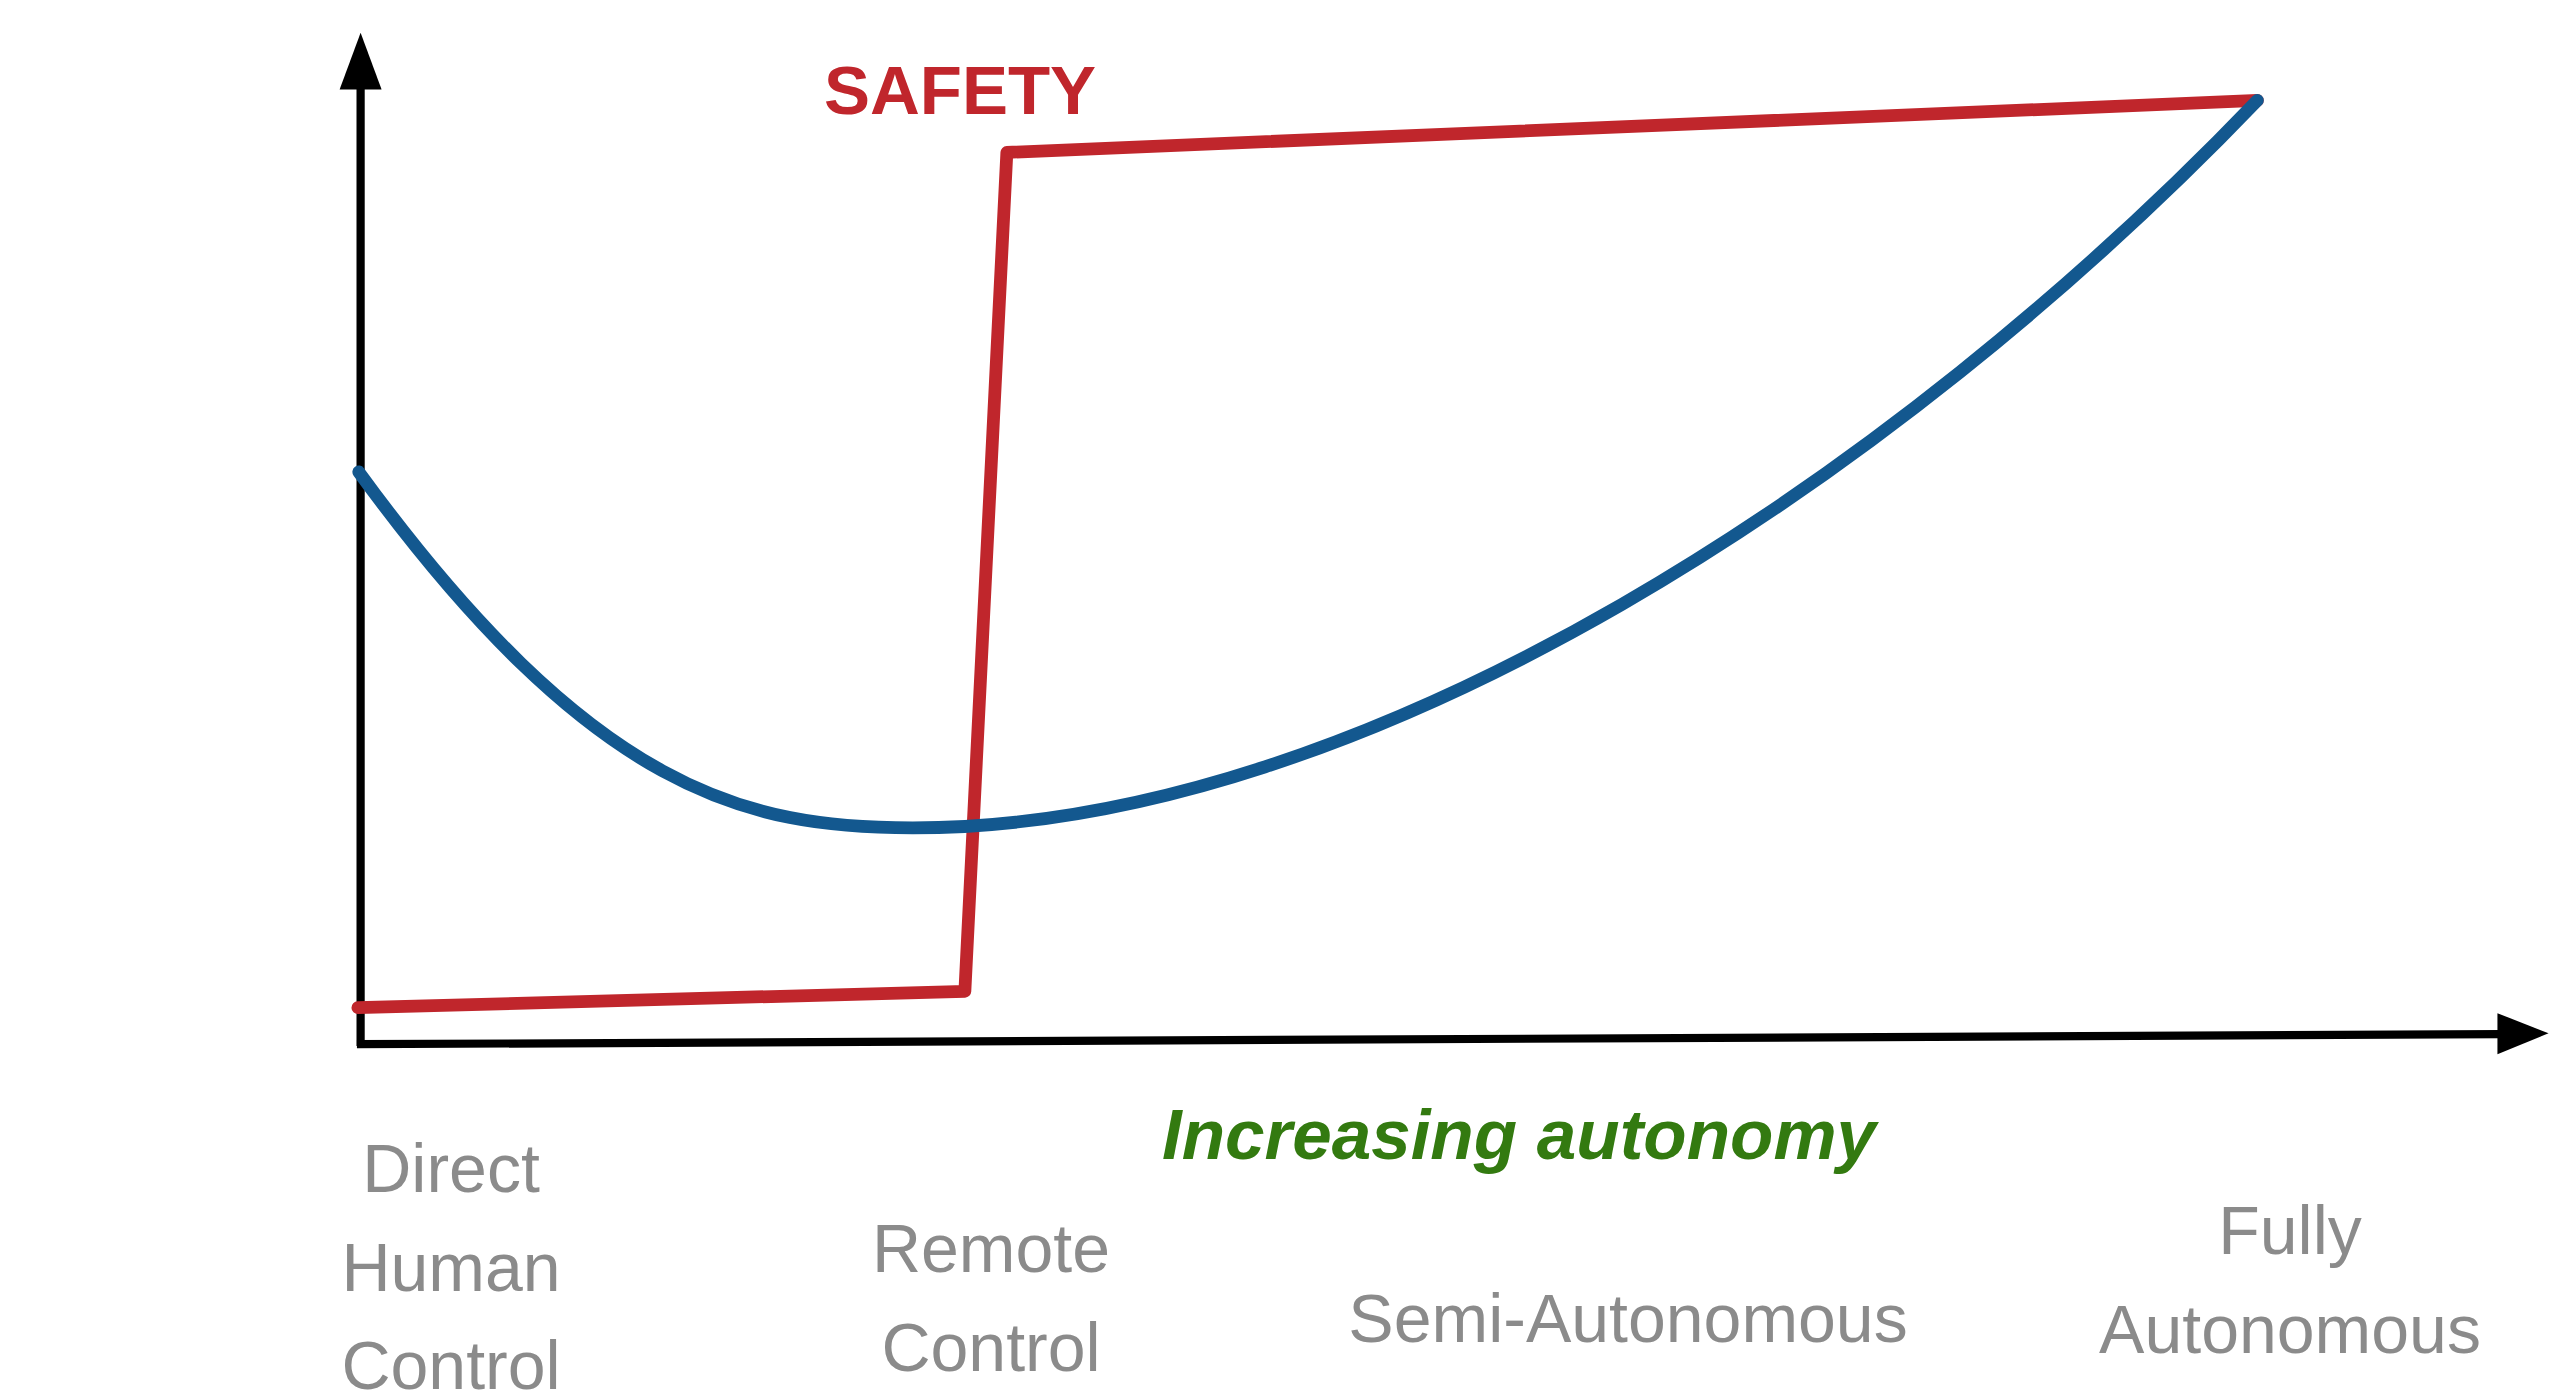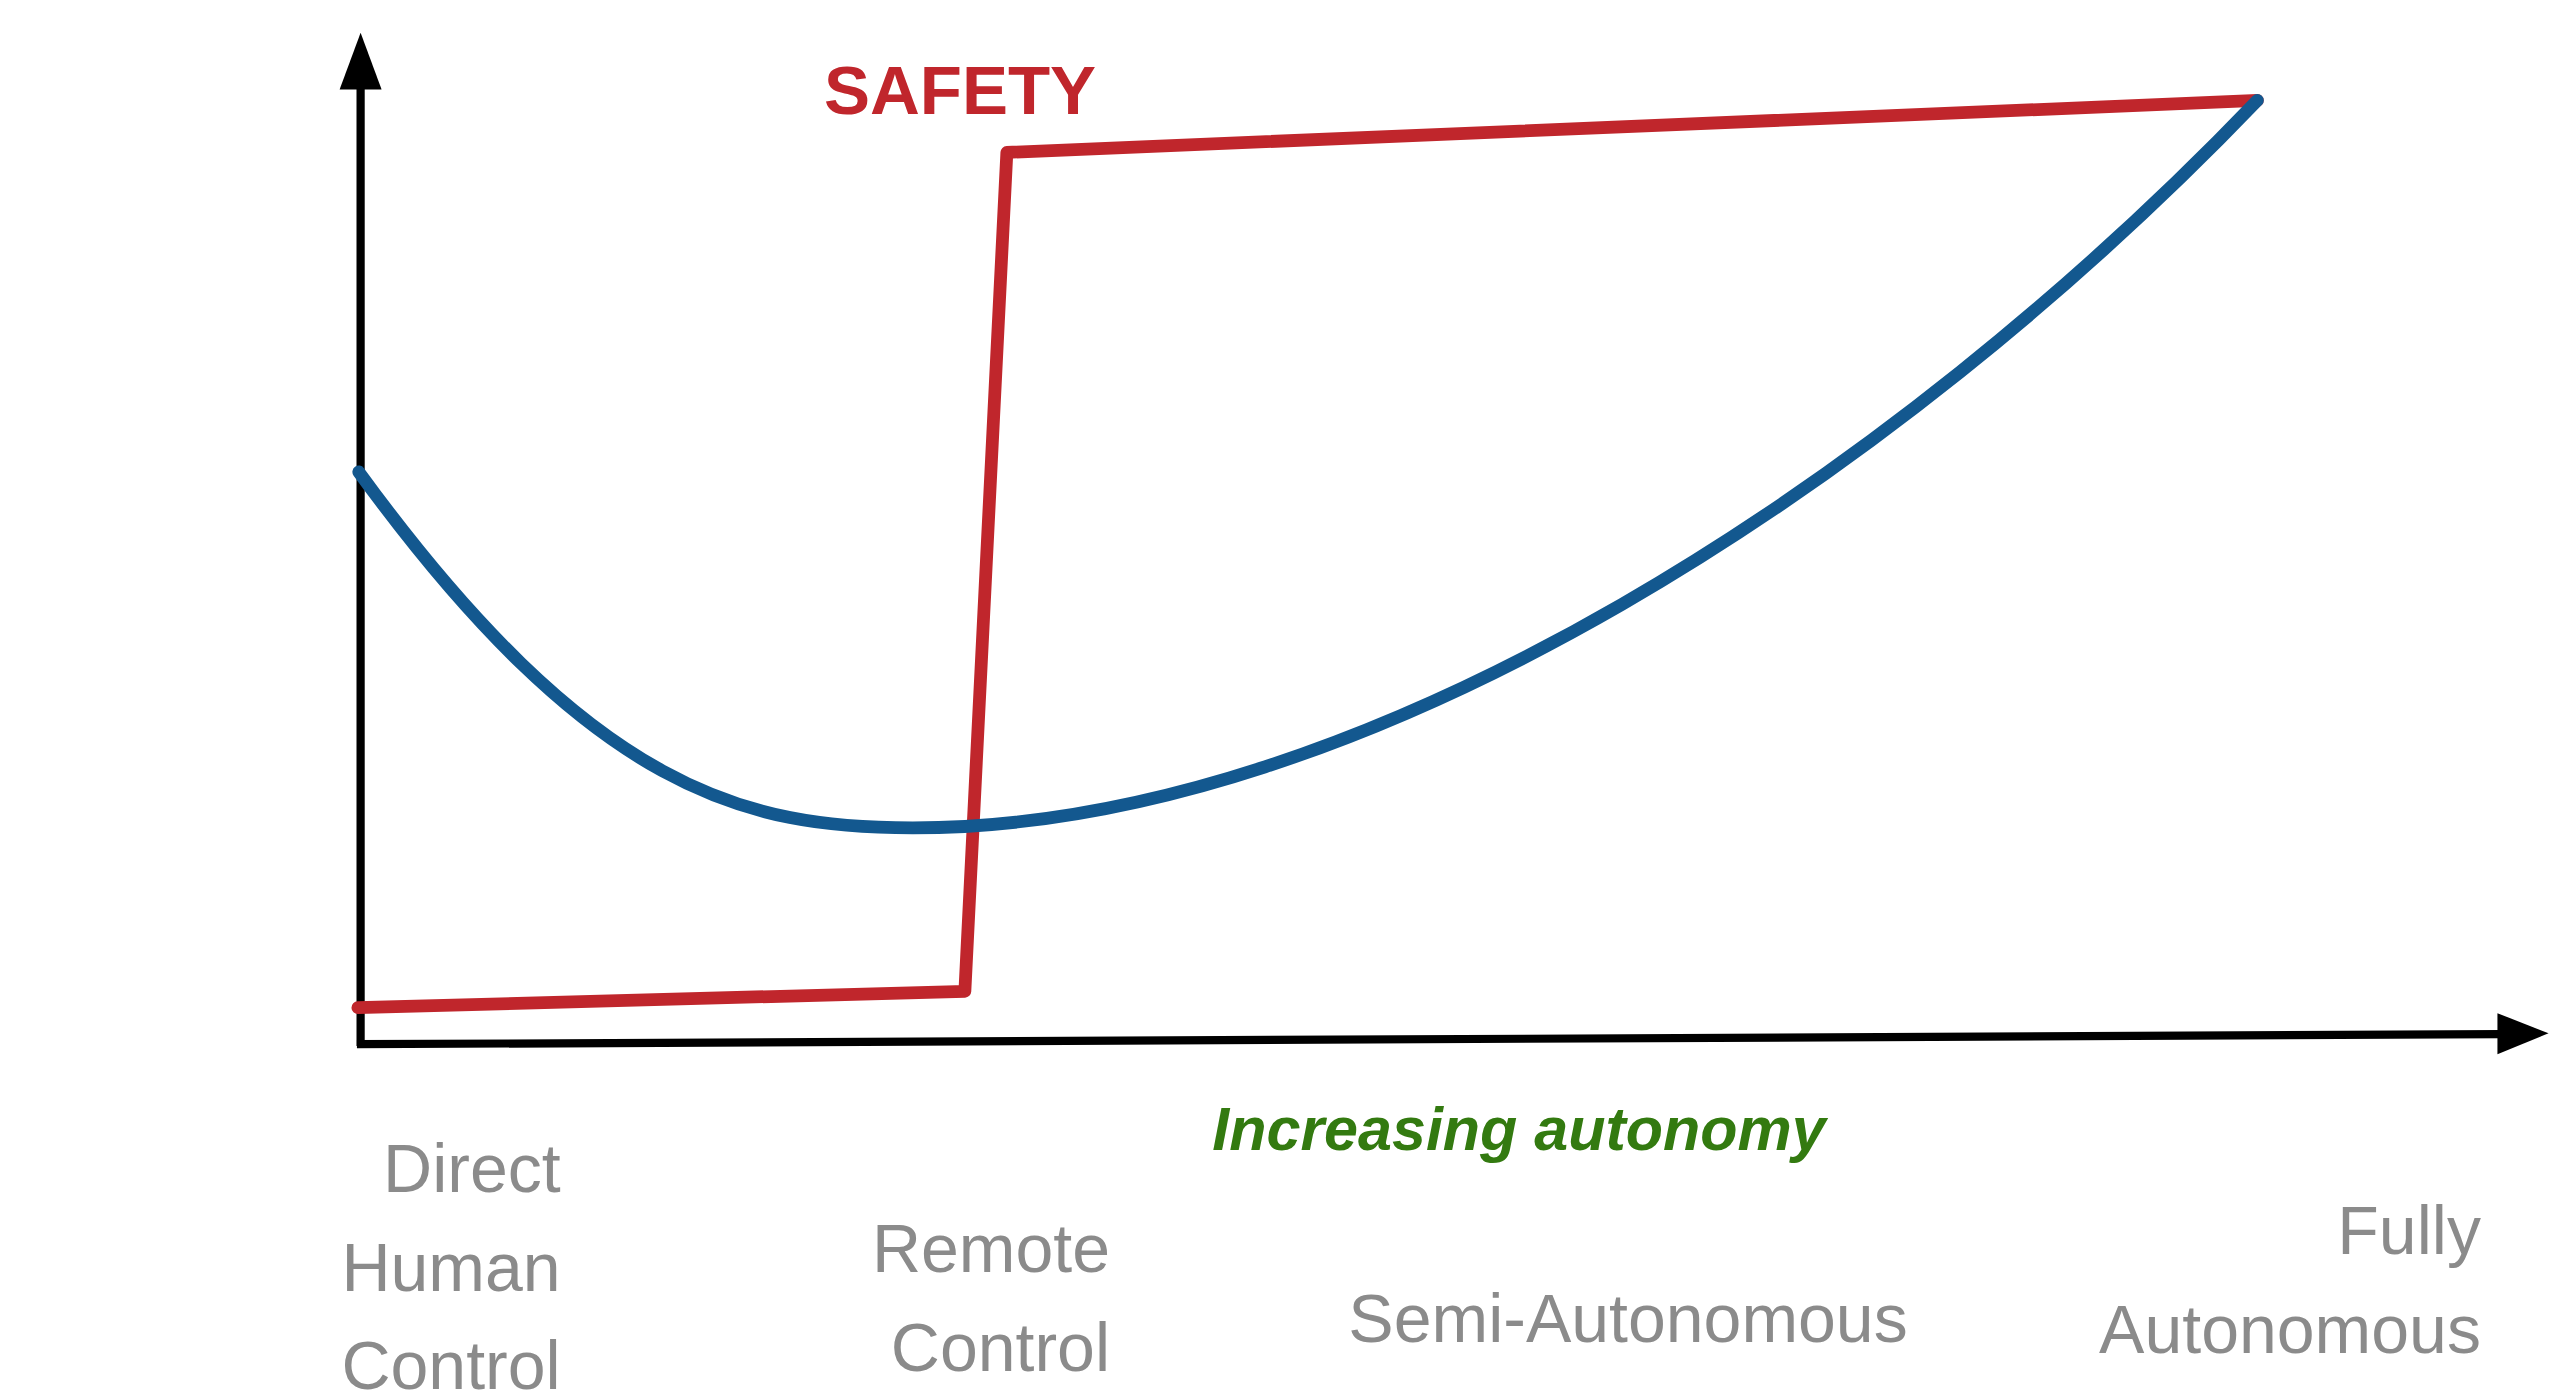--- a/index.html
+++ b/index.html
@@ -5,30 +5,30 @@
   html, body { margin: 0; padding: 0; background: #ffffff; }
   .stage {
     position: relative;
     width: 2576px;
     height: 1392px;
     background: #ffffff;
     font-family: "Liberation Sans", sans-serif;
     overflow: hidden;
   }
   .stage svg { position: absolute; left: 0; top: 0; }
-  .lbl { position: absolute; white-space: pre-line; text-align: right; }
+  .lbl { position: absolute; white-space: pre-line; text-align: center; }
   .series-label { font-weight: 700; }
   .safety-label { color: #c0262c; font-size: 69px; left: 960px; top: 51px; transform: translateX(-50%); }
   .effectiveness-label { color: #13588f; font-size: 71px; left: 1895px; top: 577px; transform: translateX(-50%); }
   .y-axis-label {
     color: #337a10; font-size: 66px; font-style: italic; font-weight: 700;
     line-height: 1.38; left: 185px; top: 340px; transform: translateX(-50%);
   }
   .x-axis-title {
-    color: #337a10; font-size: 61px; font-style: italic; font-weight: 700;
+    color: #337a10; font-size: 71px; font-style: italic; font-weight: 700;
     left: 1519px; top: 1094px; transform: translateX(-50%);
   }
   .tick { color: #8b8b8b; font-size: 68px; font-weight: 400; line-height: 1.45; transform: translateX(-50%); }
   .tick-direct { left: 451px; top: 1119px; }
   .tick-remote { left: 991px; top: 1199px; }
   .tick-semi   { left: 1628px; top: 1269px; }
   .tick-fully  { left: 2278px; top: 1181px; margin-left: 12px; }
   .axis-shape { fill: #000000; }
 </style>
 </head>

